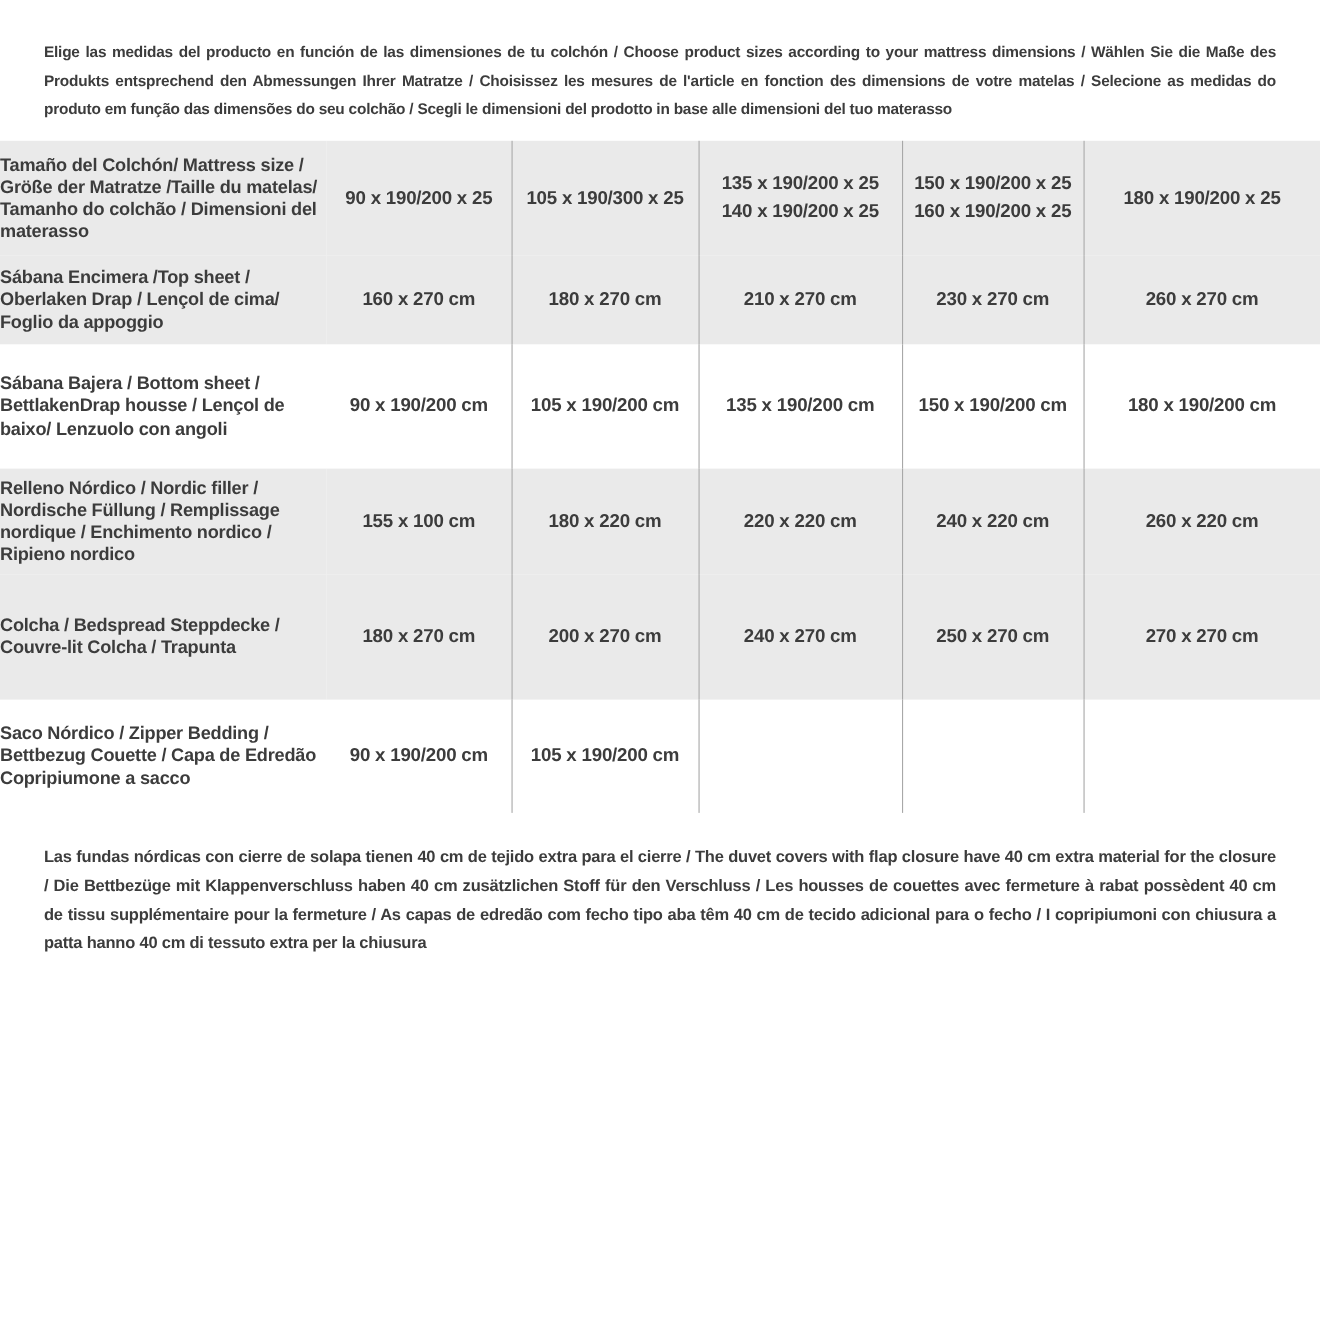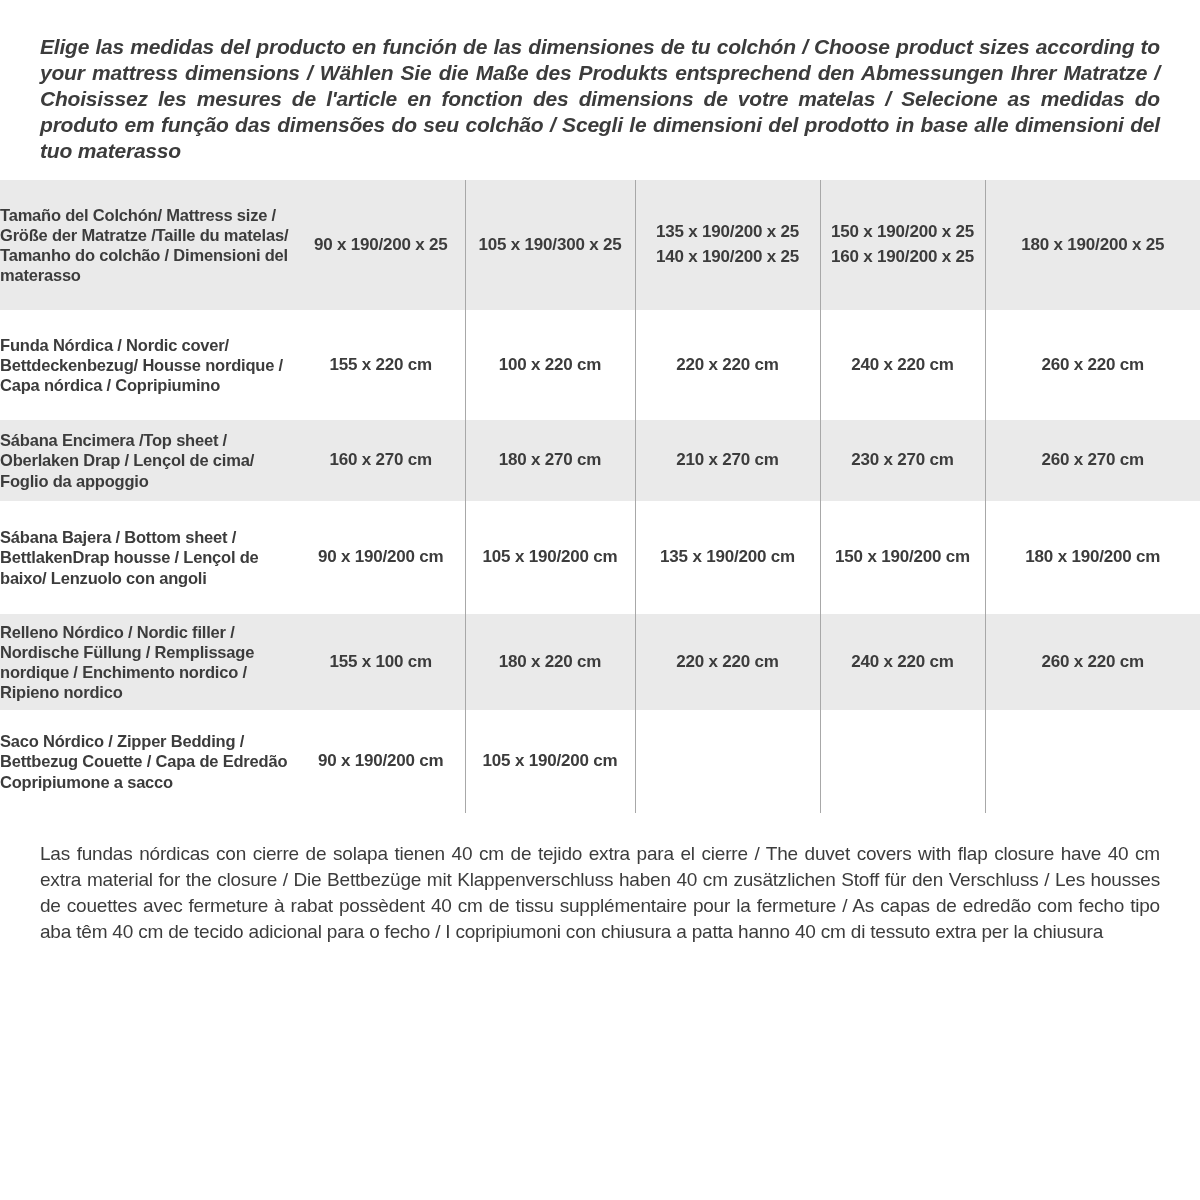--- a/index.html
+++ b/index.html
@@ -12,26 +12,25 @@
     height: 1200px;
     font-family: "Liberation Sans", sans-serif;
     color: #3c3c3c;
     overflow: hidden;
   }
   .page {
     width: 1200px;
   }
   .intro {
     margin: 34px 40px 16px 40px;
-    font-size: 21px;
+    font-size: 14px;
     font-weight: bold;
     line-height: 26px;
     letter-spacing: -0.2px;
     text-align: justify;
-    font-style: italic;
   }
   table.size-table {
     width: 1200px;
     border-collapse: collapse;
     table-layout: fixed;
   }
   table.size-table tr.gray {
     background: #eaeaea;
   }
   table.size-table td {
@@ -52,22 +51,22 @@
     letter-spacing: -0.2px;
     text-align: center;
     white-space: pre-line;
     line-height: 1.45;
   }
   td.sep {
     border-left: 1px solid #a8a8a8;
   }
   .footnote {
     margin: 28px 40px 16px 40px;
-    font-size: 19px;
-    font-weight: normal;
+    font-size: 15px;
+    font-weight: bold;
     line-height: 26px;
     letter-spacing: -0.2px;
     text-align: justify;
   }
 </style>
 </head>
 <body>
 
 <div class="page">
 
@@ -77,39 +76,31 @@
     <colgroup>
       <col style="width:297px">
       <col style="width:168px">
       <col style="width:170px">
       <col style="width:185px">
       <col style="width:165px">
       <col style="width:215px">
     </colgroup>
 
     <tbody>
-        <tr class="gray" style="height:130px">
+        <tr class="gray" style="height:104px">
       <td class="label-cell">Tamaño del Colchón/ Mattress size / Größe der Matratze /Taille du matelas/ Tamanho do colchão / Dimensioni del materasso</td>
       <td class="value-cell">90 x 190/200 x 25</td>
       <td class="value-cell sep">105 x 190/300 x 25</td>
       <td class="value-cell sep">135 x 190/200 x 25
 140 x 190/200 x 25</td>
       <td class="value-cell sep">150 x 190/200 x 25
 160 x 190/200 x 25</td>
       <td class="value-cell sep">180 x 190/200 x 25</td>
     </tr>
 
-    <tr style="height:110px">
-      <td class="label-cell">Funda Nórdica /  Nordic cover/ Bettdeckenbezug/ Housse nordique  / Capa nórdica / Copripiumino</td>
-      <td class="value-cell">155 x 220 cm</td>
-      <td class="value-cell sep">100 x 220 cm</td>
-      <td class="value-cell sep">220 x 220 cm</td>
-      <td class="value-cell sep">240 x 220 cm</td>
-      <td class="value-cell sep">260 x 220 cm</td>
-    </tr>
 
     <tr class="gray" style="height:81px">
       <td class="label-cell">Sábana Encimera /Top sheet / Oberlaken Drap / Lençol de cima/ Foglio da appoggio</td>
       <td class="value-cell">160 x 270 cm</td>
       <td class="value-cell sep">180 x 270 cm</td>
       <td class="value-cell sep">210 x 270 cm</td>
       <td class="value-cell sep">230 x 270 cm</td>
       <td class="value-cell sep">260 x 270 cm</td>
     </tr>
 
@@ -125,20 +116,28 @@
     <tr class="gray" style="height:96px">
       <td class="label-cell">Relleno Nórdico / Nordic filler / Nordische Füllung / Remplissage nordique / Enchimento nordico / Ripieno nordico</td>
       <td class="value-cell">155 x 100 cm</td>
       <td class="value-cell sep">180 x 220 cm</td>
       <td class="value-cell sep">220 x 220 cm</td>
       <td class="value-cell sep">240 x 220 cm</td>
       <td class="value-cell sep">260 x 220 cm</td>
     </tr>
 
 
+    <tr class="gray" style="height:114px">
+      <td class="label-cell">Colcha / Bedspread Steppdecke / Couvre-lit Colcha / Trapunta</td>
+      <td class="value-cell">180 x 270 cm</td>
+      <td class="value-cell sep">200 x 270 cm</td>
+      <td class="value-cell sep">240 x 270 cm</td>
+      <td class="value-cell sep">250 x 270 cm</td>
+      <td class="value-cell sep">270 x 270 cm</td>
+    </tr>
 
     <tr style="height:103px">
       <td class="label-cell">Saco Nórdico / Zipper Bedding / Bettbezug Couette  / Capa de Edredão Copripiumone a sacco</td>
       <td class="value-cell">90 x 190/200 cm</td>
       <td class="value-cell sep">105 x 190/200 cm</td>
       <td class="value-cell sep"></td>
       <td class="value-cell sep"></td>
       <td class="value-cell sep"></td>
     </tr>
   </tbody>

